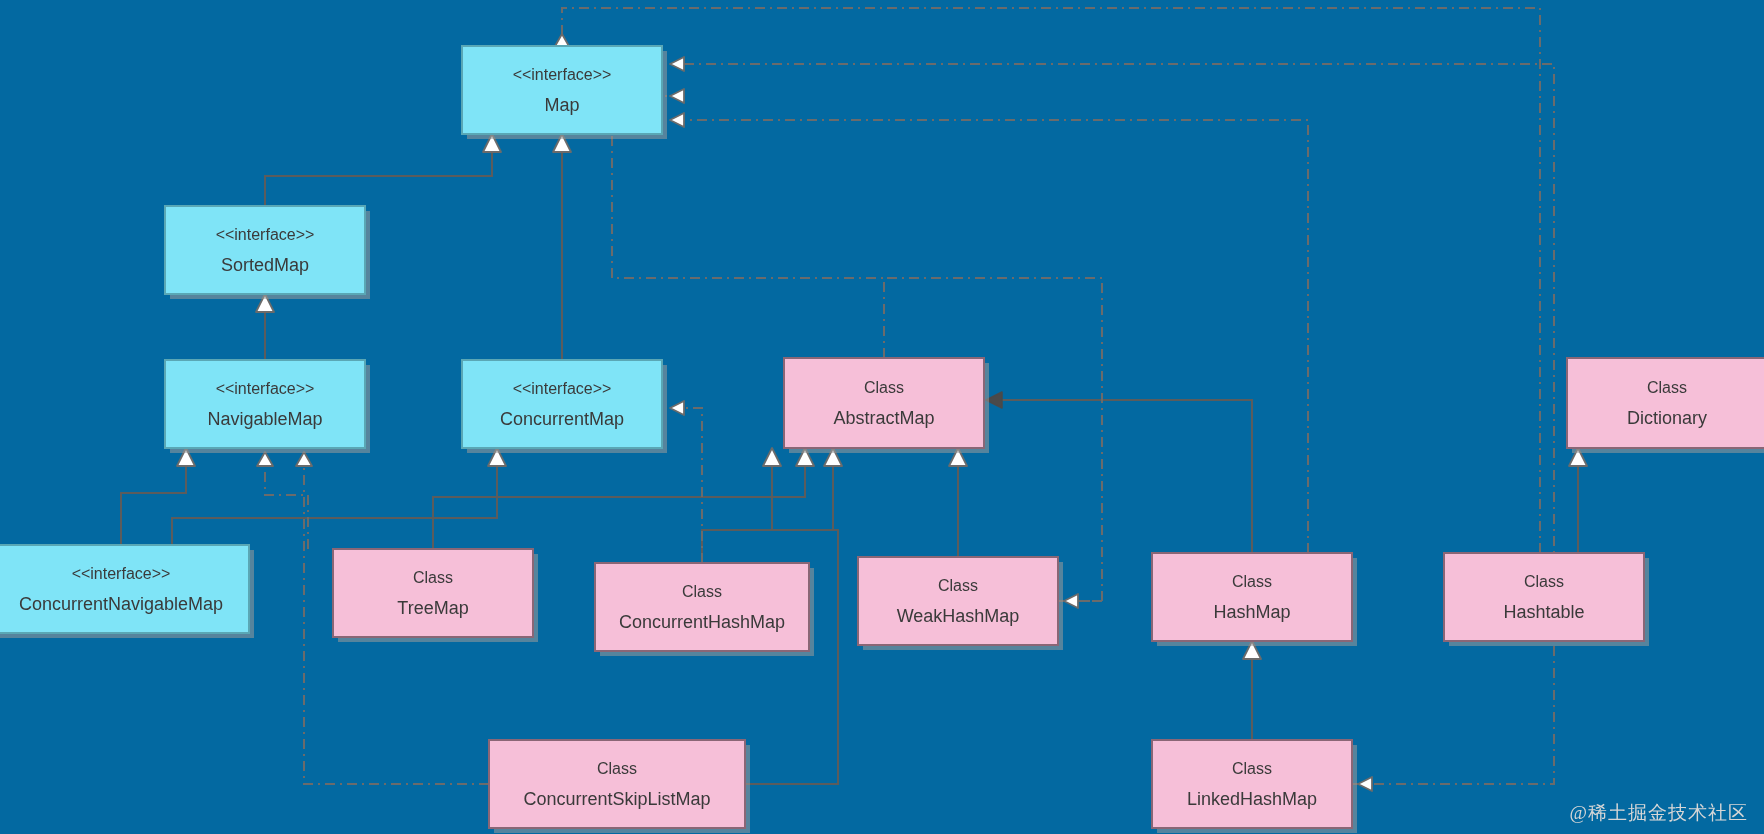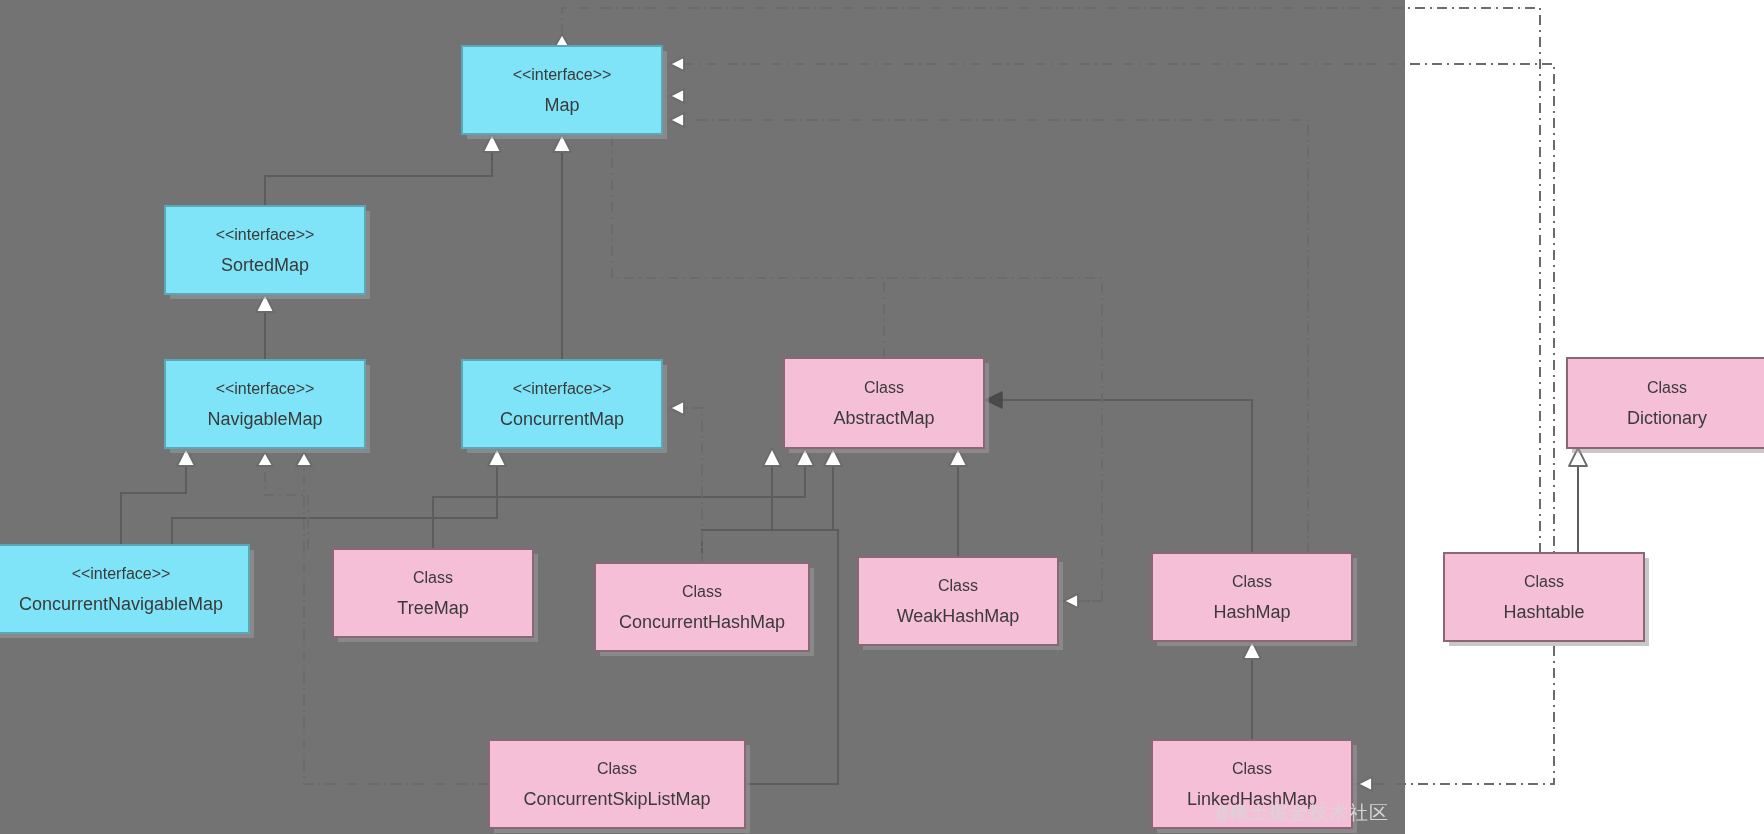--- a/index.html
+++ b/index.html
@@ -9,23 +9,23 @@
     background: #ffffff;
   }
   body {
     width: 1764px;
     height: 834px;
     overflow: hidden;
     font-family: "Liberation Sans", sans-serif;
   }
   #diagram-root {
     position: relative;
-    width: 1405px;
+    width: 1764px;
     height: 834px;
-    background: #737373;
+    background: #0369a1;
   }
   svg#uml-canvas {
     position: absolute;
     left: 0;
     top: 0;
     width: 1764px;
     height: 834px;
     display: block;
   }
   .node-box {
@@ -76,21 +76,21 @@
   .arrow-hollow {
     fill: #ffffff;
     stroke: #6b6b6b;
     stroke-width: 1.8;
     stroke-linejoin: round;
   }
   .watermark {
     position: absolute;
     right: 16px;
     bottom: 8px;
-    font-family: Liberation Mono, monospace;
+    font-family: Liberation Serif, serif;
     font-size: 19px;
     color: #d6d6d6;
     letter-spacing: 1px;
     user-select: none;
     white-space: nowrap;
   }
 </style>
 </head>
 <body>
 

